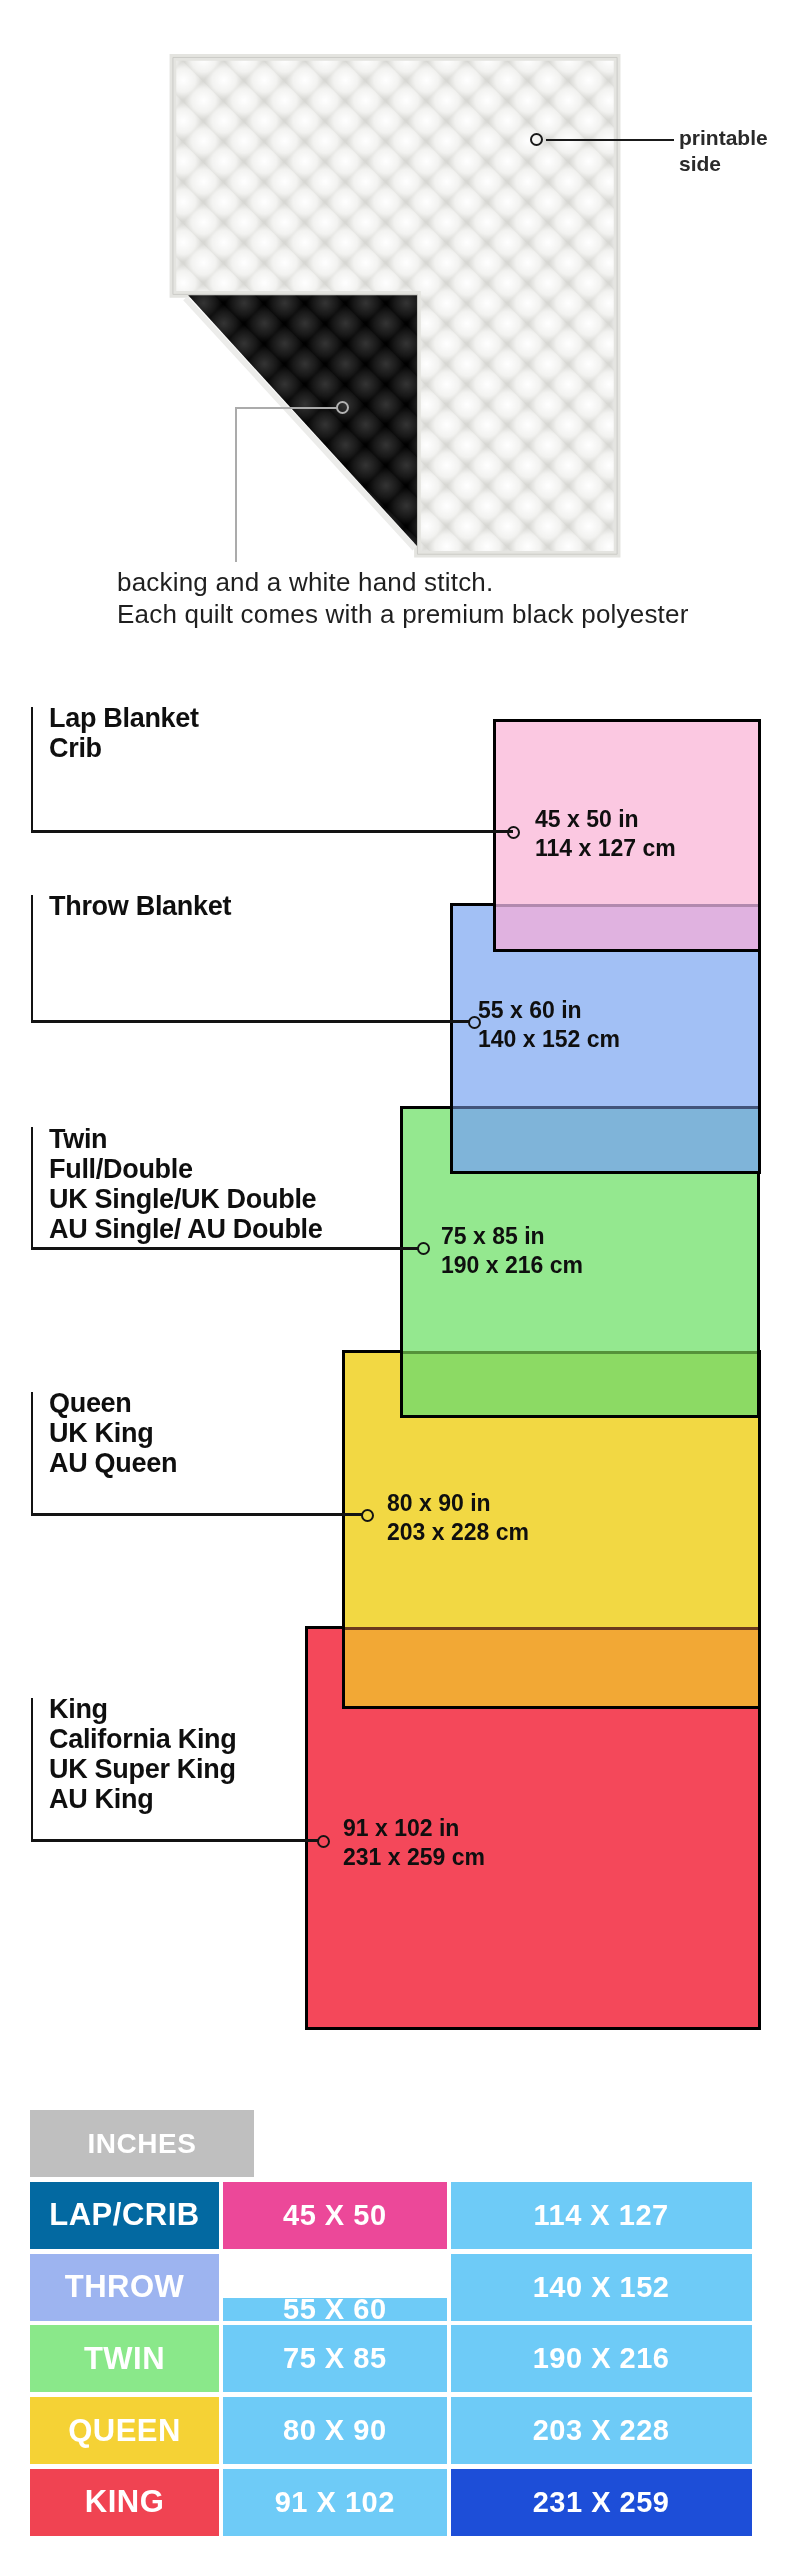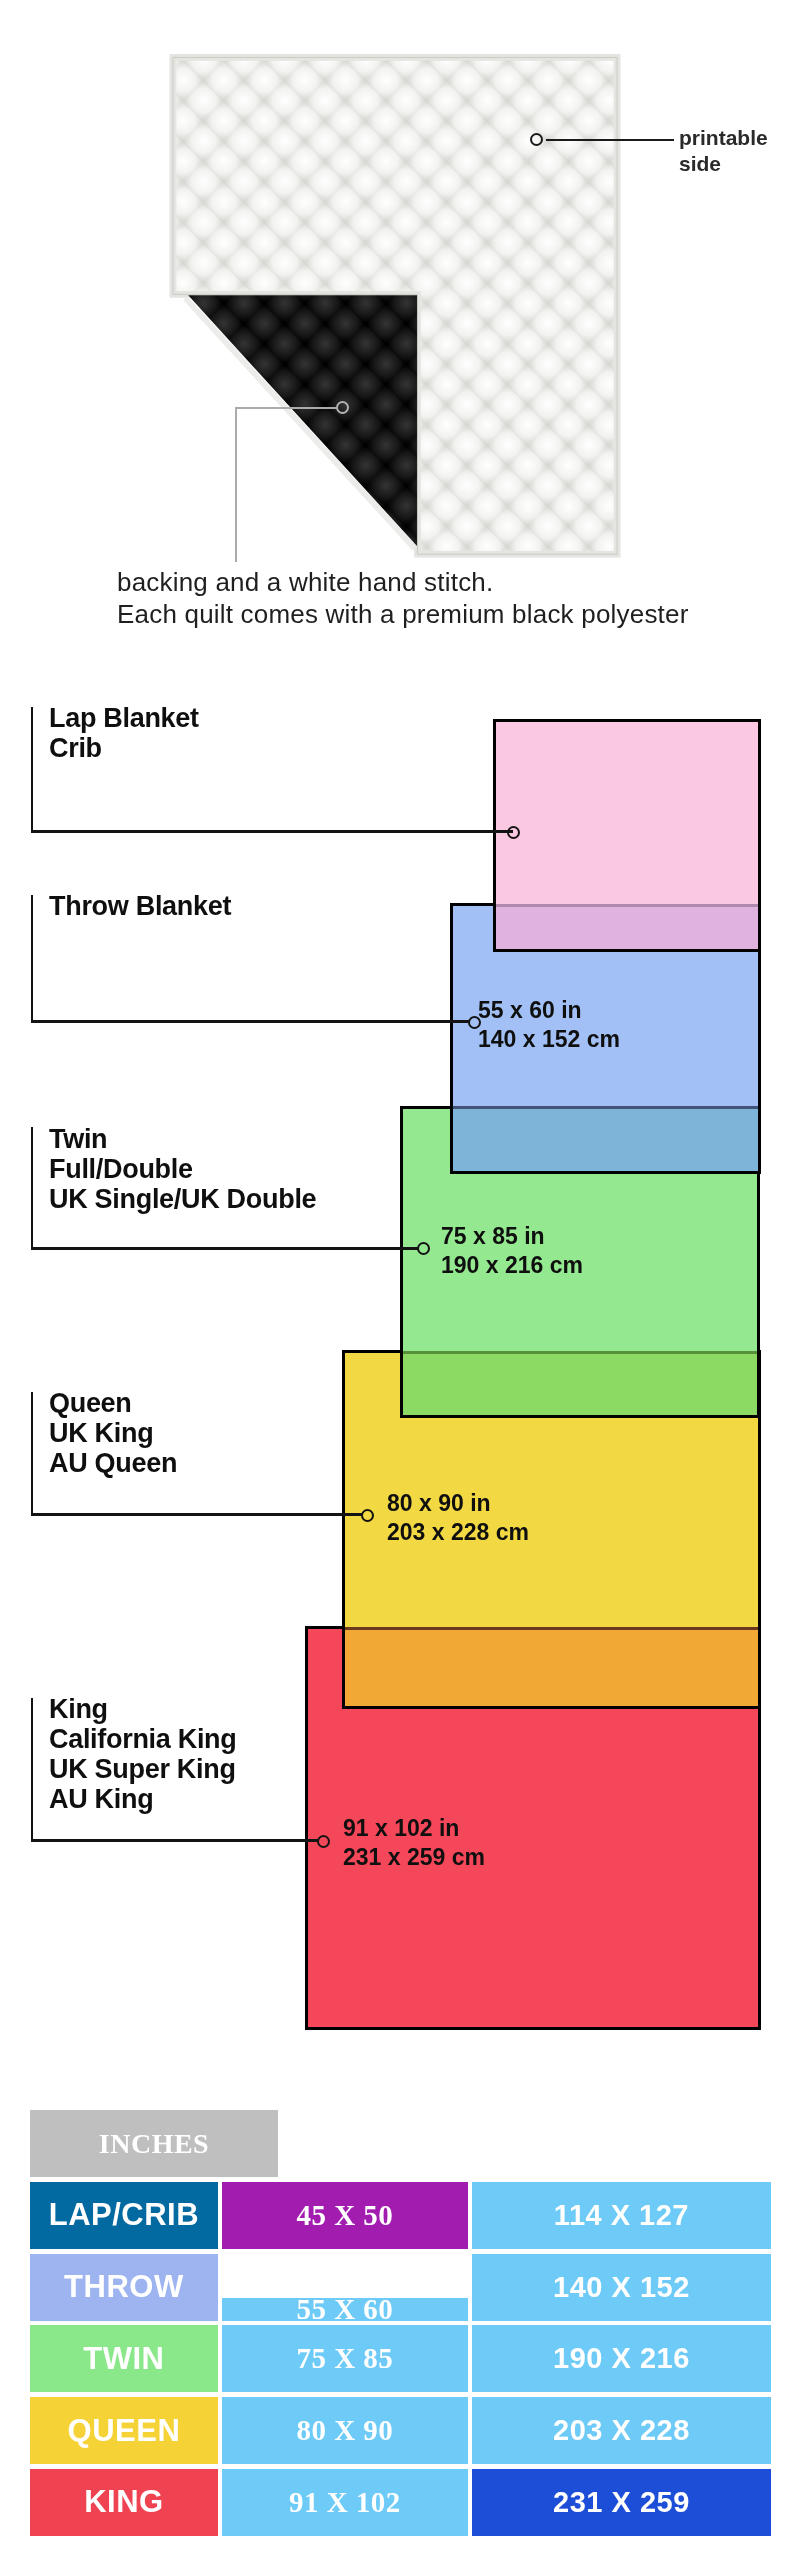--- a/index.html
+++ b/index.html
@@ -19,21 +19,21 @@
   .rect{position:absolute;border:3.8px solid #000;box-sizing:border-box;}
   .band{position:absolute;left:0;right:0;bottom:0;border-top:3.8px solid #000;box-sizing:border-box;}
   .glabel{position:absolute;font-size:27px;line-height:30px;font-weight:700;color:#0f0f0f;letter-spacing:-0.3px;white-space:nowrap;z-index:60;}
   .dlabel{position:absolute;font-size:23px;line-height:29px;font-weight:700;color:#0f0f0f;white-space:nowrap;z-index:60;}
   .bkt{position:absolute;background:#131313;z-index:60;}
   .circ{position:absolute;width:13.4px;height:13.4px;border:2.9px solid #131313;border-radius:50%;box-sizing:border-box;z-index:60;background:transparent;}
   
   .tbl{position:absolute;left:30px;top:2110px;width:741px;display:flex;flex-direction:column;gap:4.8px;}
   .trow{display:flex;gap:3.8px;height:67px;}
   .tcell{display:flex;align-items:center;justify-content:center;color:#ffffff;font-weight:700;letter-spacing:0.5px;}
-  .c1{width:189px;}.c2{width:248px;font-family:Liberation Serif, serif;}.c3{width:301px;}
+  .c1{width:189px;}.c2{width:224px;}.c3{width:301px;}
   .th{font-size:28px;}
   .tlabel{font-size:31px;}
   .tval{font-size:29px;}
 </style>
 </head>
 <body>
 
 <div class="page">
 
   <svg class="abs" style="left:0;top:0;" width="791" height="669" viewBox="0 0 828 700">
@@ -100,20 +100,21 @@
     <div>Lap Blanket</div>
     <div>Crib</div>
   </div>
   <div class="glabel" style="left:49px;top:891px;">
     <div>Throw Blanket</div>
   </div>
   <div class="glabel" style="left:49px;top:1124px;">
     <div>Twin</div>
     <div>Full/Double</div>
     <div>UK Single/UK Double</div>
+    <div>AU Single/ AU Double</div>
   </div>
   <div class="glabel" style="left:49px;top:1388px;">
     <div>Queen</div>
     <div>UK King</div>
     <div>AU Queen</div>
   </div>
   <div class="glabel" style="left:49px;top:1694px;">
     <div>King</div>
     <div>California King</div>
     <div>UK Super King</div>
@@ -133,20 +134,24 @@
   <div class="circ" style="left:417px;top:1242px;"></div>
 
   <div class="bkt" style="left:31px;top:1392px;width:1.9px;height:123px;"></div>
   <div class="bkt" style="left:31px;top:1513px;width:332px;height:2.9px;"></div>
   <div class="circ" style="left:361px;top:1509px;"></div>
 
   <div class="bkt" style="left:31px;top:1698px;width:1.9px;height:143px;"></div>
   <div class="bkt" style="left:31px;top:1839px;width:288px;height:2.9px;"></div>
   <div class="circ" style="left:317px;top:1835px;"></div>
 
+  <div class="dlabel" style="left:535px;top:805px;">
+    <div>45 x 50 in</div>
+    <div>114 x 127 cm</div>
+  </div>
   <div class="dlabel" style="left:478px;top:996px;">
     <div>55 x 60 in</div>
     <div>140 x 152 cm</div>
   </div>
   <div class="dlabel" style="left:441px;top:1222px;">
     <div>75 x 85 in</div>
     <div>190 x 216 cm</div>
   </div>
   <div class="dlabel" style="left:387px;top:1489px;">
     <div>80 x 90 in</div>
@@ -156,21 +161,21 @@
     <div>91 x 102 in</div>
     <div>231 x 259 cm</div>
   </div>
 
   <div class="tbl">
     <div class="trow">
       <div class="tcell th c2" style="background-color: rgb(191, 191, 191);">INCHES</div>
     </div>
     <div class="trow">
       <div class="tcell tlabel c1" style="background-color: #0369a1;">LAP/CRIB</div>
-      <div class="tcell tval c2" style="background-color: #a21caf;">45 X 50</div>
+      <div class="tcell tval c2" style="background-color: #ec4899;">45 X 50</div>
       <div class="tcell tval c3" style="background-color: rgb(110, 203, 247);">114 X 127</div>
     </div>
     <div class="trow">
       <div class="tcell tlabel c1" style="background-color: rgb(157, 180, 240);">THROW</div>
       <div class="tcell tval c2" style="background-color: rgb(110, 203, 247); margin-top: 44px;">55 X 60</div>
       <div class="tcell tval c3" style="background-color: rgb(110, 203, 247);">140 X 152</div>
     </div>
     <div class="trow">
       <div class="tcell tlabel c1" style="background-color: rgb(138, 232, 138);">TWIN</div>
       <div class="tcell tval c2" style="background-color: rgb(110, 203, 247);">75 X 85</div>

